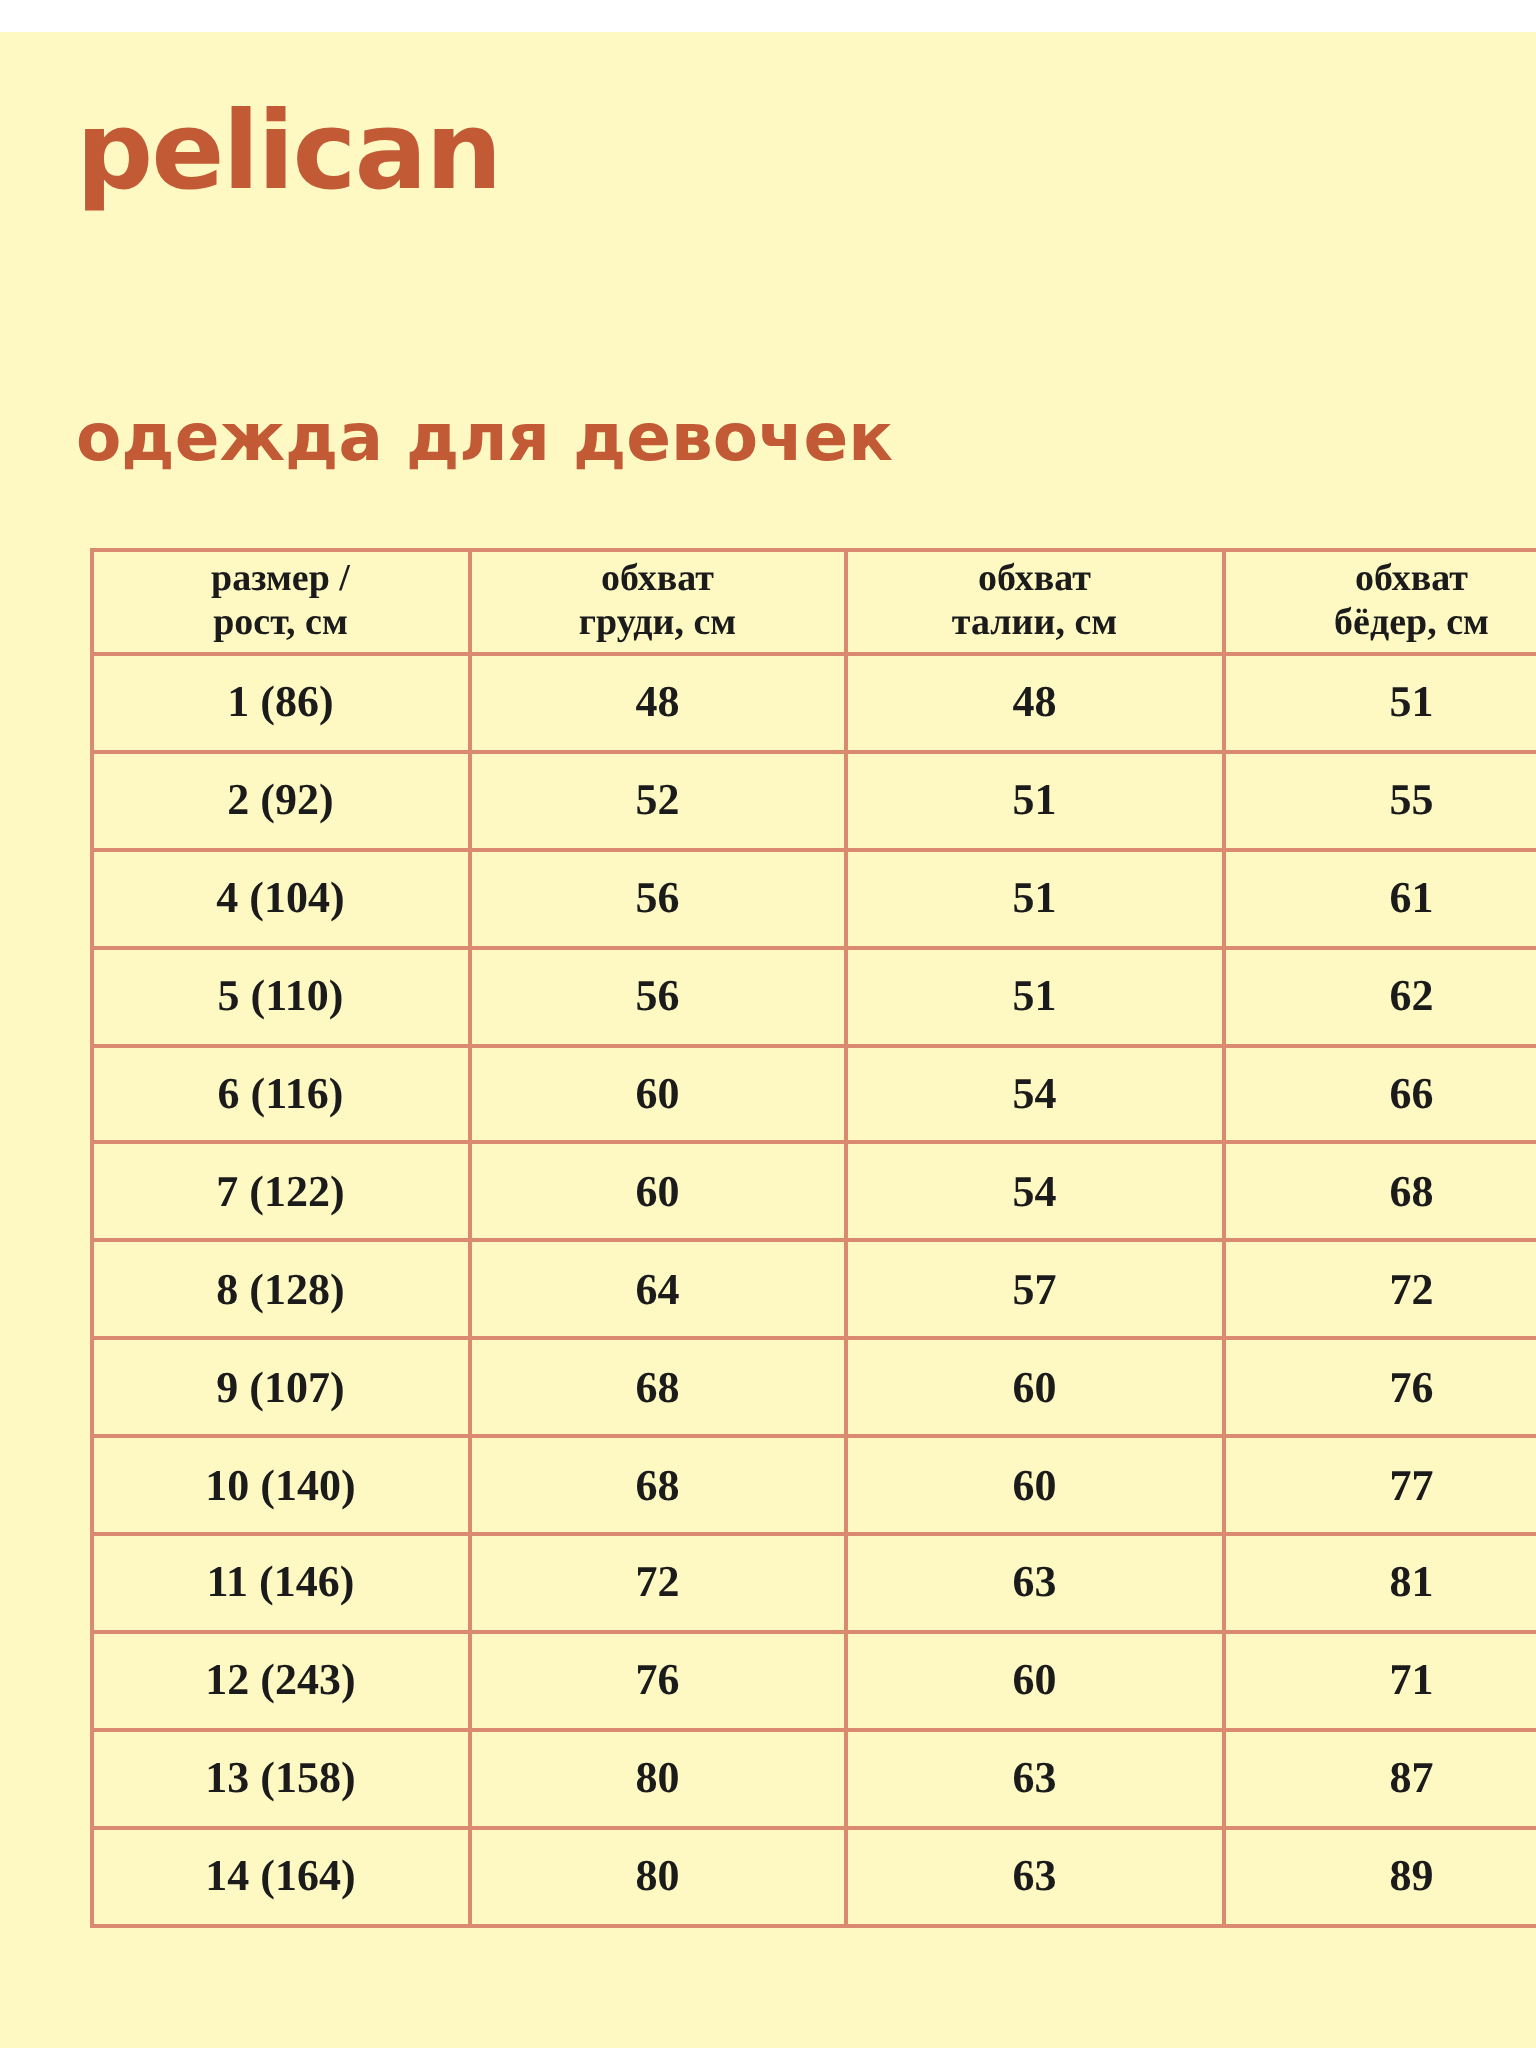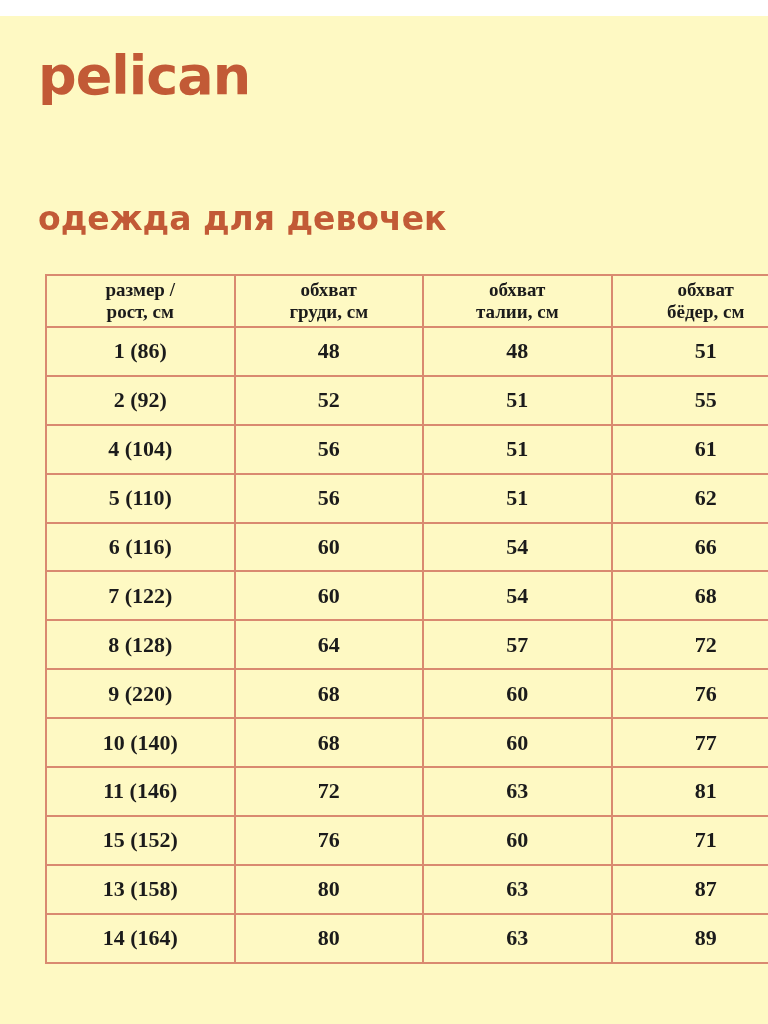--- a/index.html
+++ b/index.html
@@ -124,39 +124,39 @@
           <td>54</td>
           <td>68</td>
         </tr>
         <tr>
           <td>8 (128)</td>
           <td>64</td>
           <td>57</td>
           <td>72</td>
         </tr>
         <tr>
-          <td>9 (220)</td>
+          <td>9 (107)</td>
           <td>68</td>
           <td>60</td>
           <td>76</td>
         </tr>
         <tr>
           <td>10 (140)</td>
           <td>68</td>
           <td>60</td>
           <td>77</td>
         </tr>
         <tr>
           <td>11 (146)</td>
           <td>72</td>
           <td>63</td>
           <td>81</td>
         </tr>
         <tr>
-          <td>15 (152)</td>
+          <td>12 (243)</td>
           <td>76</td>
           <td>60</td>
           <td>71</td>
         </tr>
         <tr>
           <td>13 (158)</td>
           <td>80</td>
           <td>63</td>
           <td>87</td>
         </tr>

